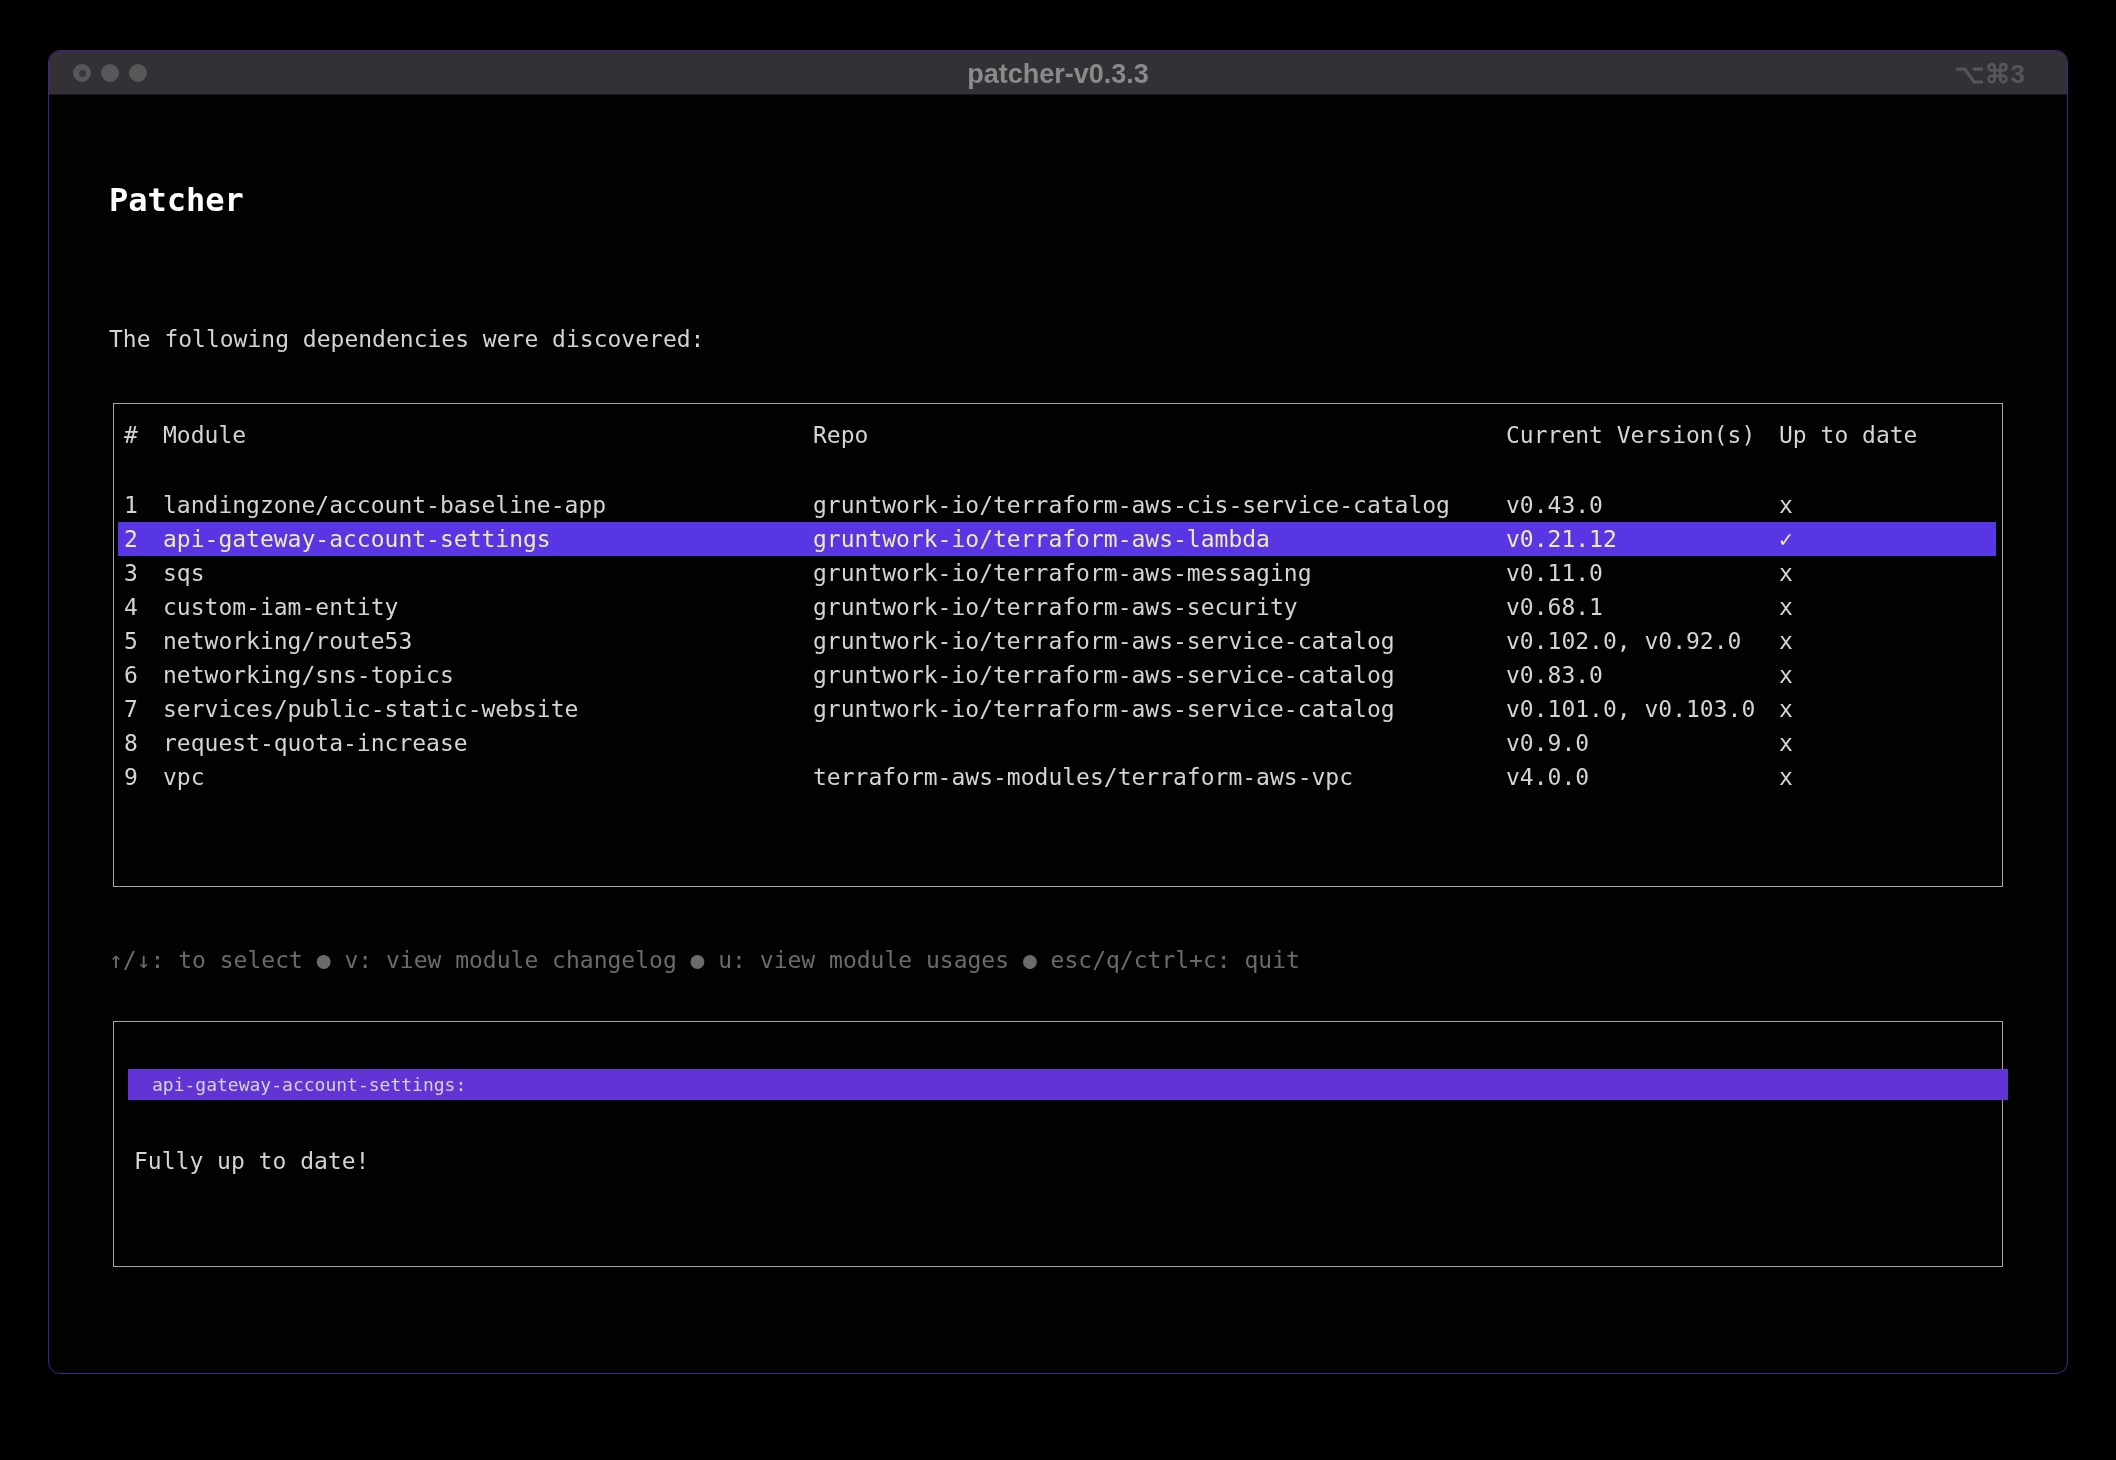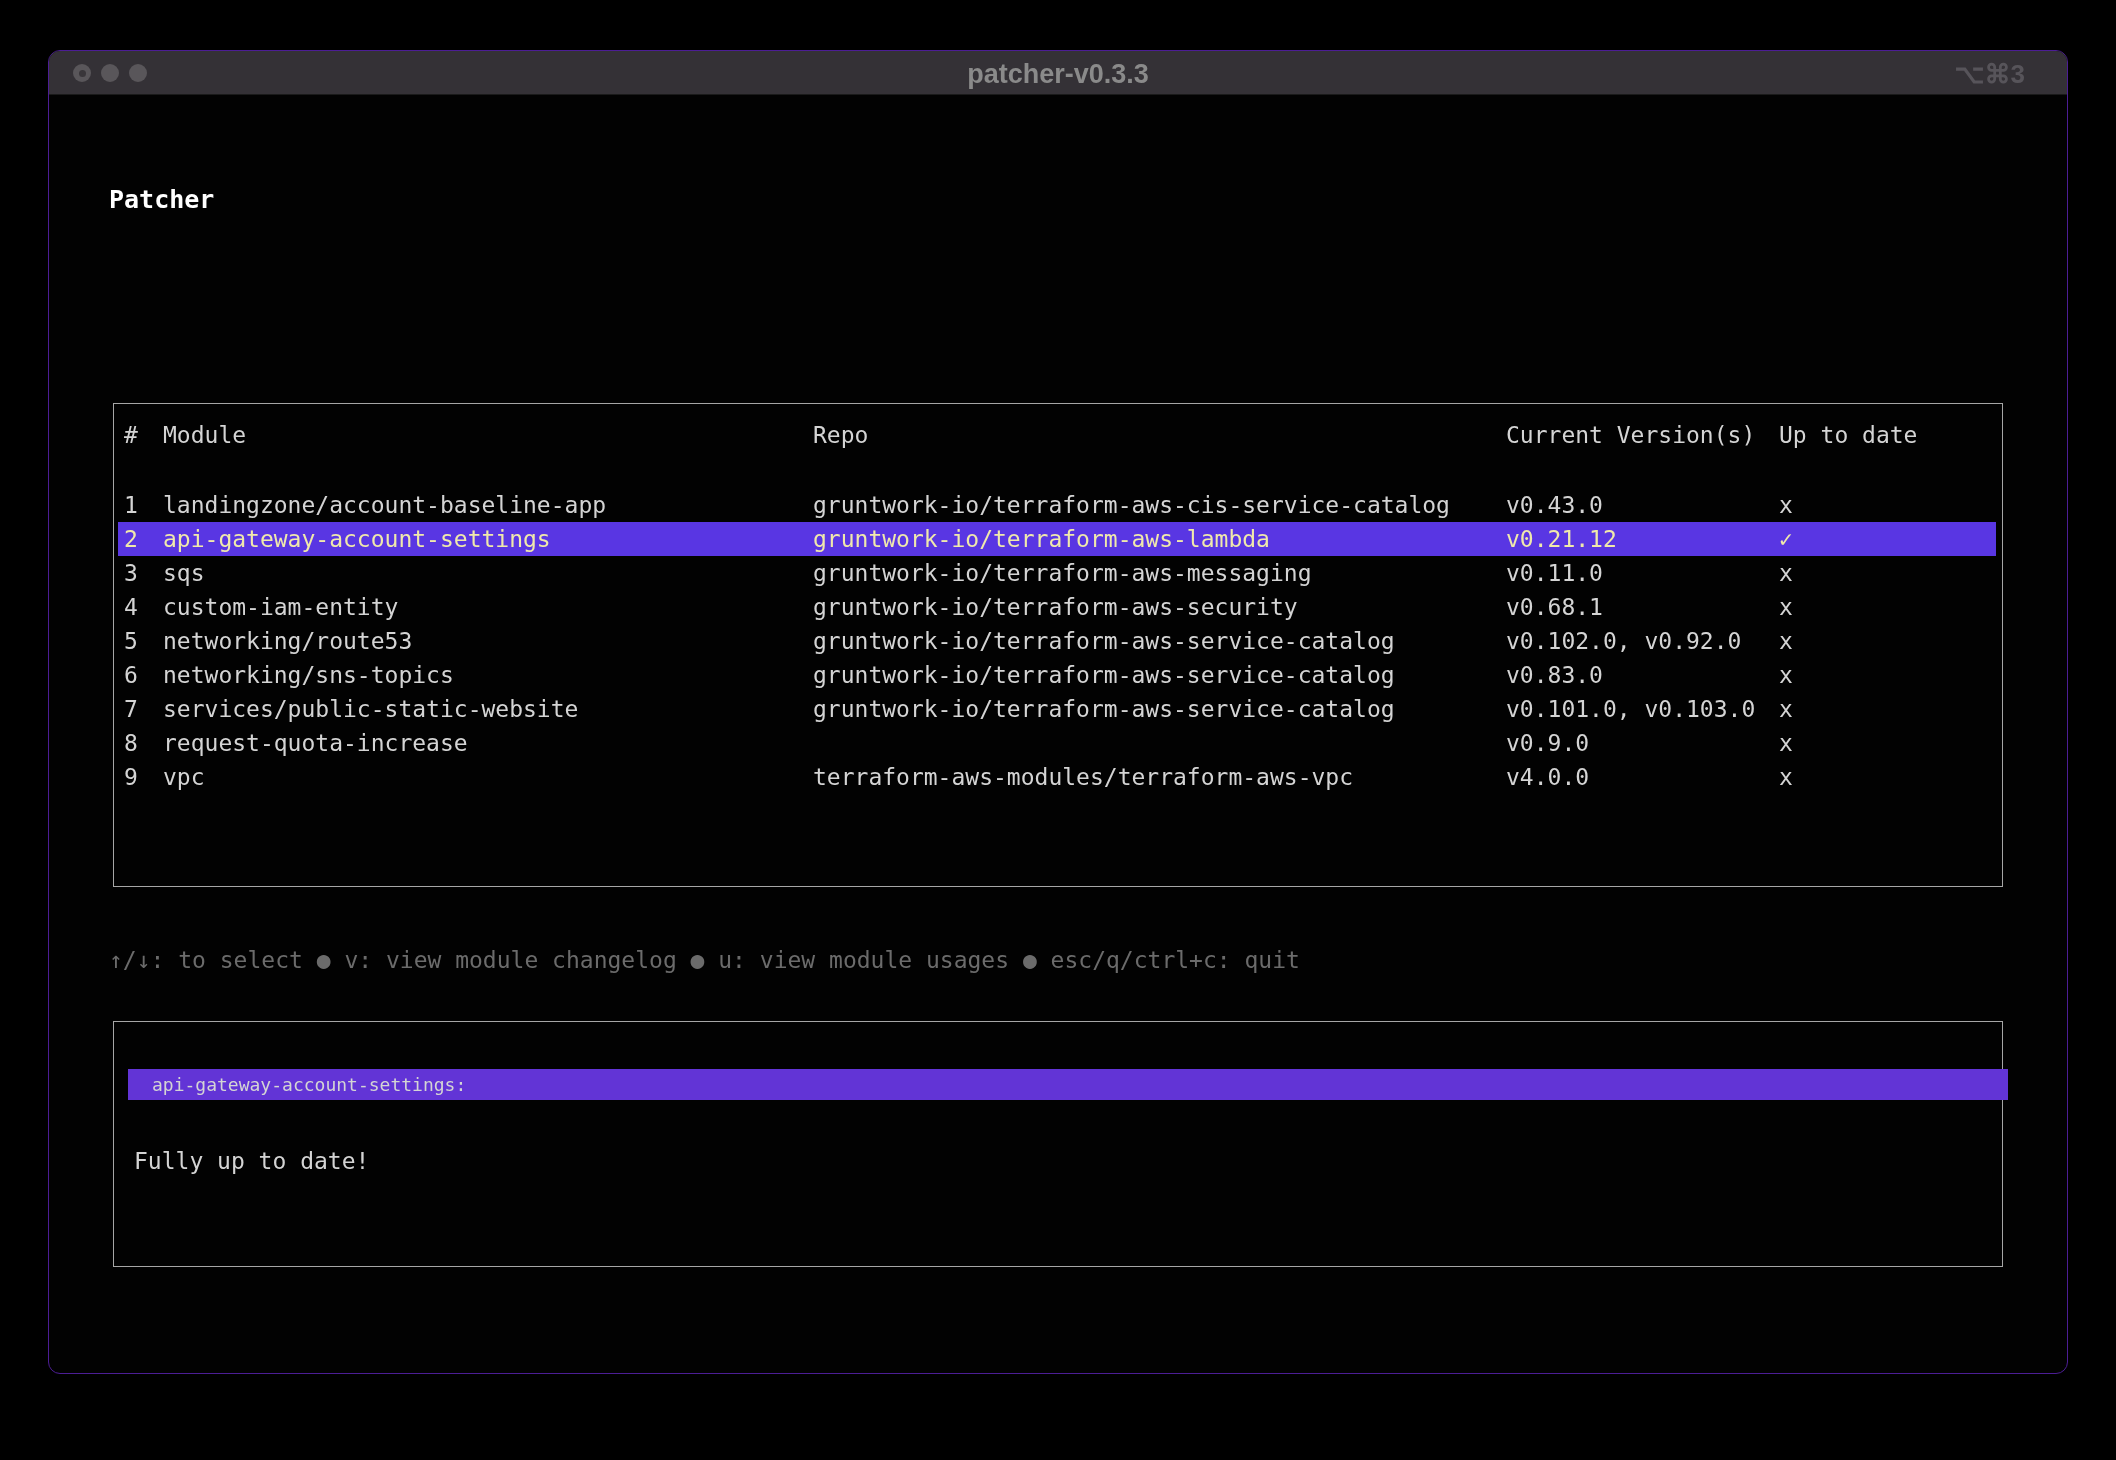--- a/index.html
+++ b/index.html
@@ -19,21 +19,21 @@
         display:inline-flex; align-items:center; justify-content:center; }
   .tl-dot { width:7px; height:7px; border-radius:50%; background:#39363a; }
   .win-title { position:absolute; left:0; right:0; top:0; height:44px;
                text-align:center; line-height:46px; color:var(--titlebar-fg);
                font-family:"Liberation Sans",sans-serif; font-weight:bold; font-size:27px; }
   .win-shortcut { position:absolute; right:42px; top:0; height:44px; line-height:46px;
                   color:#57545a; font-family:"Liberation Sans",sans-serif;
                   font-weight:bold; font-size:26px; }
 
   
-  .app-title { position:absolute; left:60px; top:134px; font-size:25px; font-weight:bold;
+  .app-title { position:absolute; left:60px; top:134px; font-size:32px; font-weight:bold;
                color:#ffffff; line-height:30px; }
 
   .tabbar { position:absolute; left:60px; top:203px; width:1900px; height:31px;
             background:var(--accent-tab-bar); }
   .tab { display:inline-block; height:31px; line-height:32px; padding:0 14px;
          background:var(--accent-tab-active); color:var(--selected-text);
          font-size:23px; font-weight:bold; }
 
   .intro { position:absolute; left:60px; top:273px; font-size:23px; line-height:30px;
            color:var(--terminal-fg); }
@@ -77,20 +77,21 @@
       <span class="tl"></span>
       <span class="tl"></span>
     </div>
     <div class="win-title">patcher-v0.3.3</div>
     <div class="win-shortcut">⌥⌘3</div>
   </div>
 
   <div class="app-title">Patcher</div>
 
 
+  <div class="intro">The following dependencies were discovered:</div>
 
   <div class="table-box">
     <div class="thead">
       <span class="c0">#</span>
       <span class="c1">Module</span>
       <span class="c2">Repo</span>
       <span class="c3">Current Version(s)</span>
       <span class="c4">Up to date</span>
     </div>
     <div class="tbody" id="rows">

